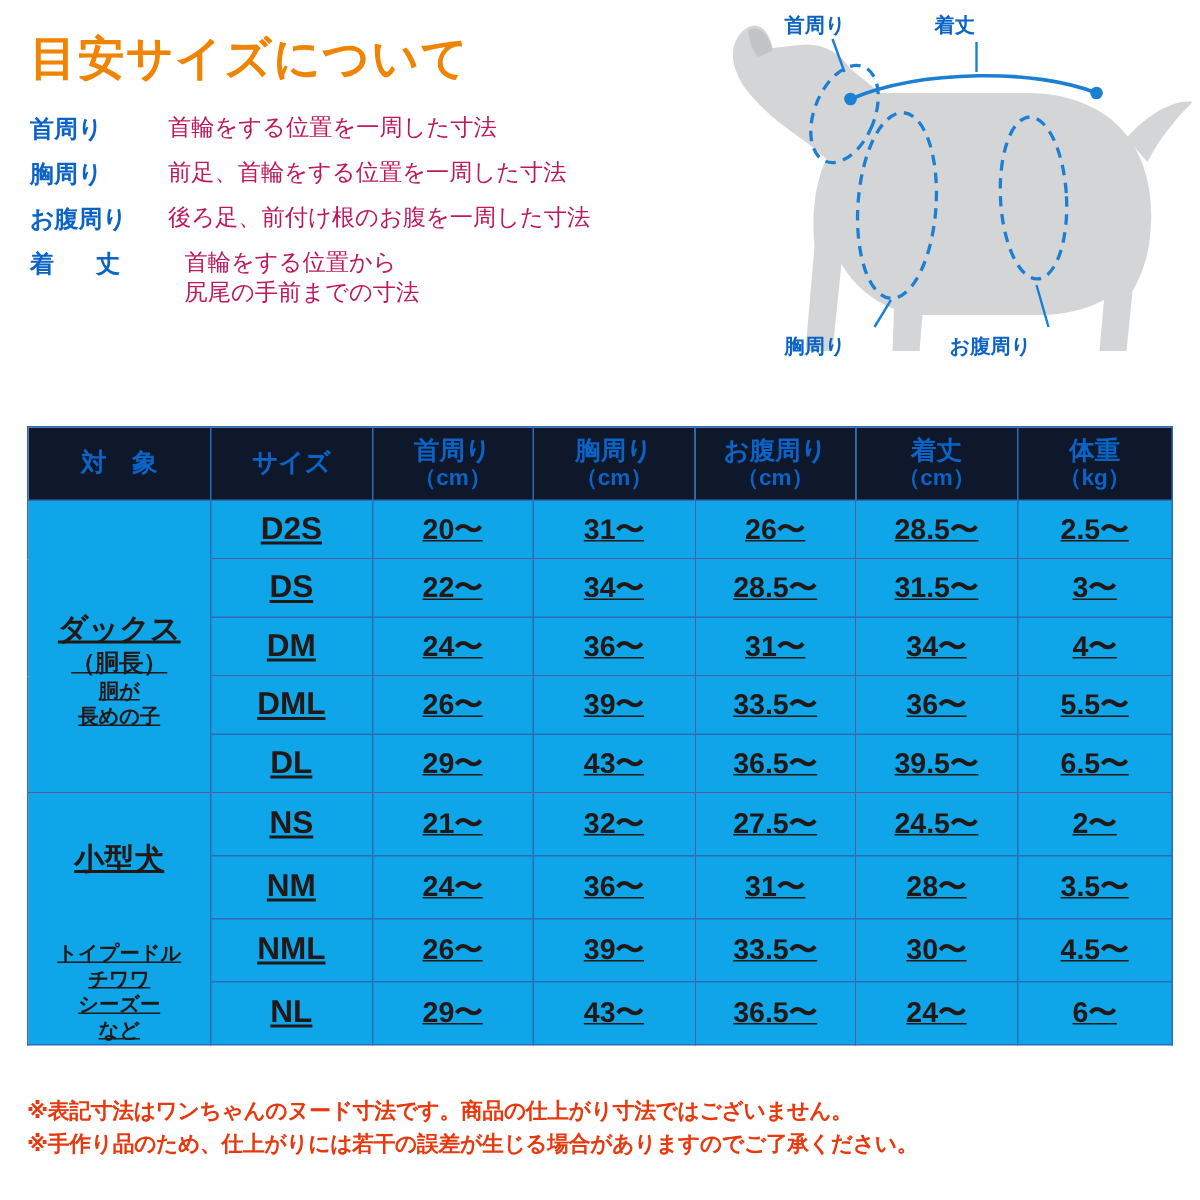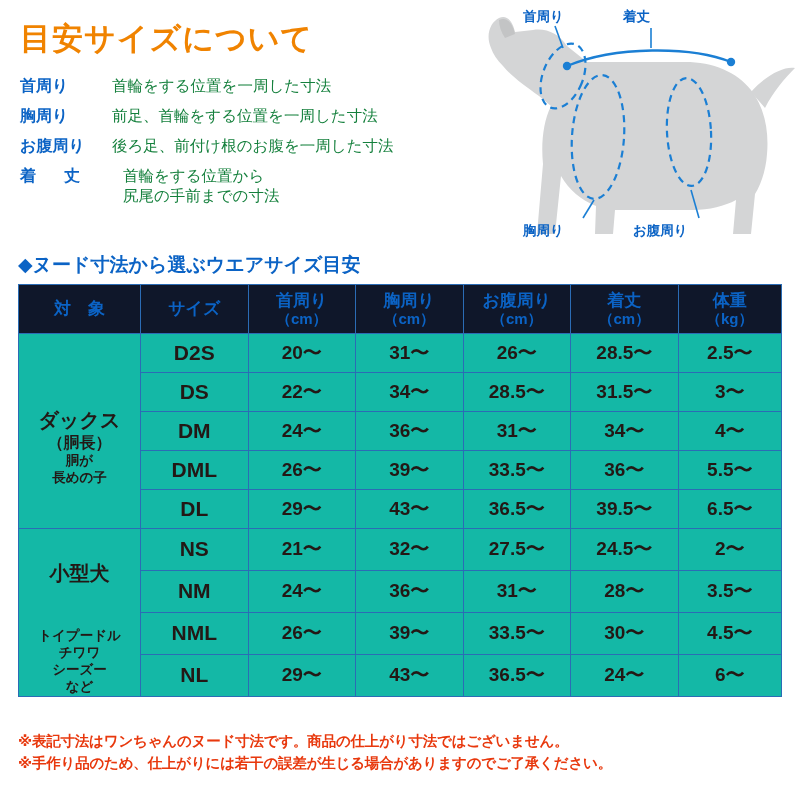--- a/index.html
+++ b/index.html
@@ -21,21 +21,21 @@
 
   
   .defs{position:absolute;left:20px;top:76px;width:470px;}
   .def-row{display:flex;align-items:flex-start;margin-bottom:9px;}
   .def-term{
     width:92px;flex:0 0 92px;
     color:#0b63c5;font-size:16px;font-weight:bold;
     letter-spacing:0px;
   }
   .def-term.spaced{letter-spacing:6px;}
-  .def-desc{font-size:15.5px;color:#15803d;line-height:1.32;}
+  .def-desc{font-size:15.5px;color:#be185d;line-height:1.32;}
 
   
   .illus{position:absolute;left:455px;top:4px;width:345px;height:250px;}
   .illus svg{display:block;}
   .ilabel{
     position:absolute;color:#0b63c5;font-size:13.5px;font-weight:bold;
     white-space:nowrap;
   }
 
   
@@ -56,21 +56,22 @@
     padding:0;
   }
   .tbl thead th{
     background:#0f172a;color:#0b63c5;
     font-size:17px;font-weight:bold;
     height:48px;line-height:1.15;
   }
   .tbl thead th .u{display:block;font-size:15px;}
   .tbl tbody td{
     height:38px;font-size:19px;font-weight:bold;color:#231815;
-    background:#14b8a6;
+    background:#0ea5e9;
+    text-decoration:underline;
   }
   .tbl tbody td.sz{font-size:21px;}
   .grp{
     background:#ffffff;
     color:#0b63c5;
     font-weight:bold;
     line-height:1.25;
   }
   .grp .g1{font-size:20px;display:block;margin-top:32px;}
   .grp .g2{font-size:16px;display:block;}
@@ -166,21 +167,20 @@
       <line x1="139" y1="196" x2="128" y2="214" stroke="#1b7fd4" stroke-width="1.6"></line>
       <line x1="236" y1="186" x2="244" y2="214" stroke="#1b7fd4" stroke-width="1.6"></line>
     </svg>
 
     <div class="ilabel" style="left:68px;top:4px;">首周り</div>
     <div class="ilabel" style="left:168px;top:4px;">着丈</div>
     <div class="ilabel" style="left:68px;top:218px;">胸周り</div>
     <div class="ilabel" style="left:178px;top:218px;">お腹周り</div>
   </div>
 
-  <div class="subhead">◆ヌード寸法から選ぶウエアサイズ目安</div>
 
   <table class="tbl">
     <colgroup>
       <col class="col-obj">
         <col class="col-size">
         <col class="col-m">
         <col class="col-m">
       <col class="col-m">
         <col class="col-m">
         <col class="col-w">

